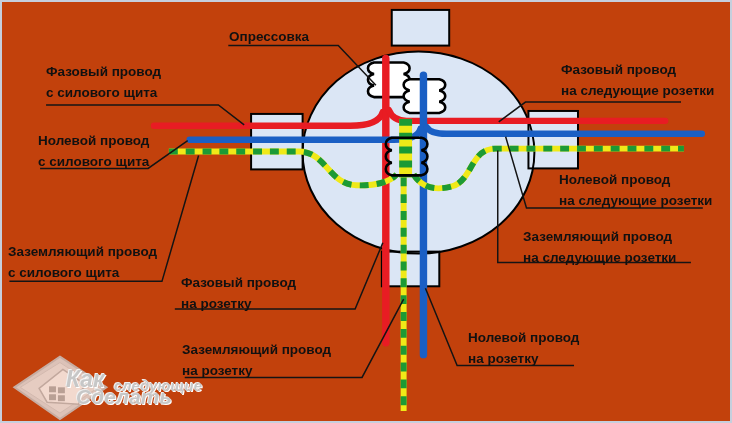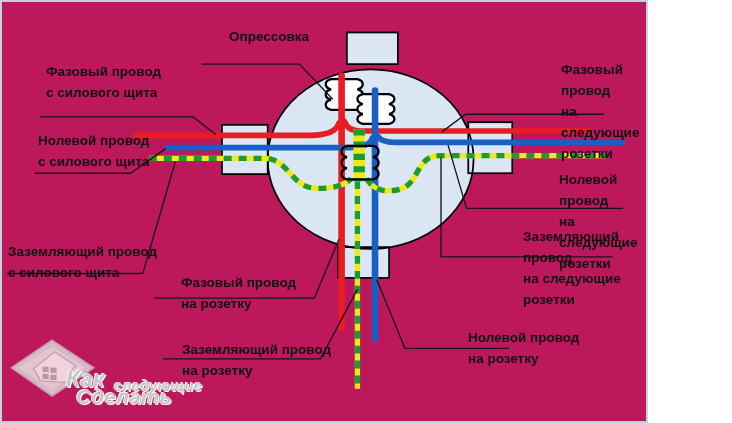--- a/index.html
+++ b/index.html
@@ -1,19 +1,19 @@
 <!DOCTYPE html>
 <html><head>
 <meta charset="utf-8">
 <style>
   html,body{margin:0;padding:0;background:#ffffff;}
   .stage{
     position:relative;
-    width:648px;height:423px;
-    background:#be185d;
+    width:732px;height:423px;
+    background:#c2410c;
     border:2px solid #c6cfdd;
     box-sizing:border-box;
     overflow:hidden;
     font-family:"Liberation Sans", sans-serif;
   }
   .diagram{position:absolute;left:0;top:0;width:100%;height:100%;}
   .lbl{
     position:absolute;
     font-size:13.5px;
     font-weight:bold;

